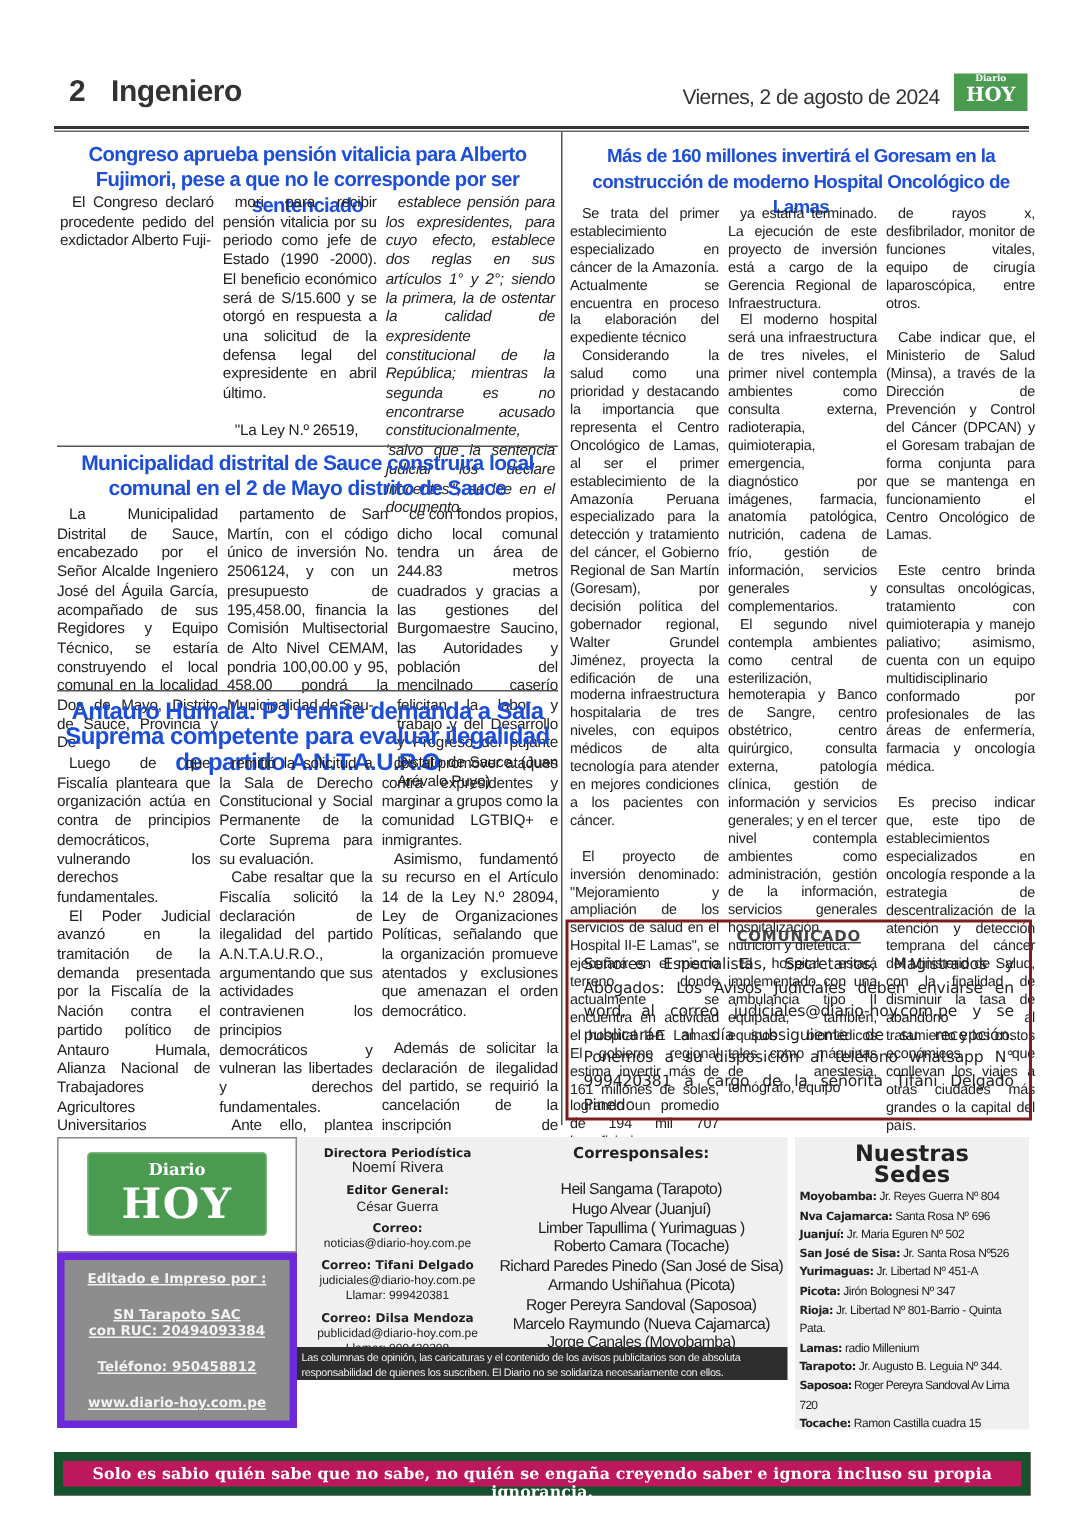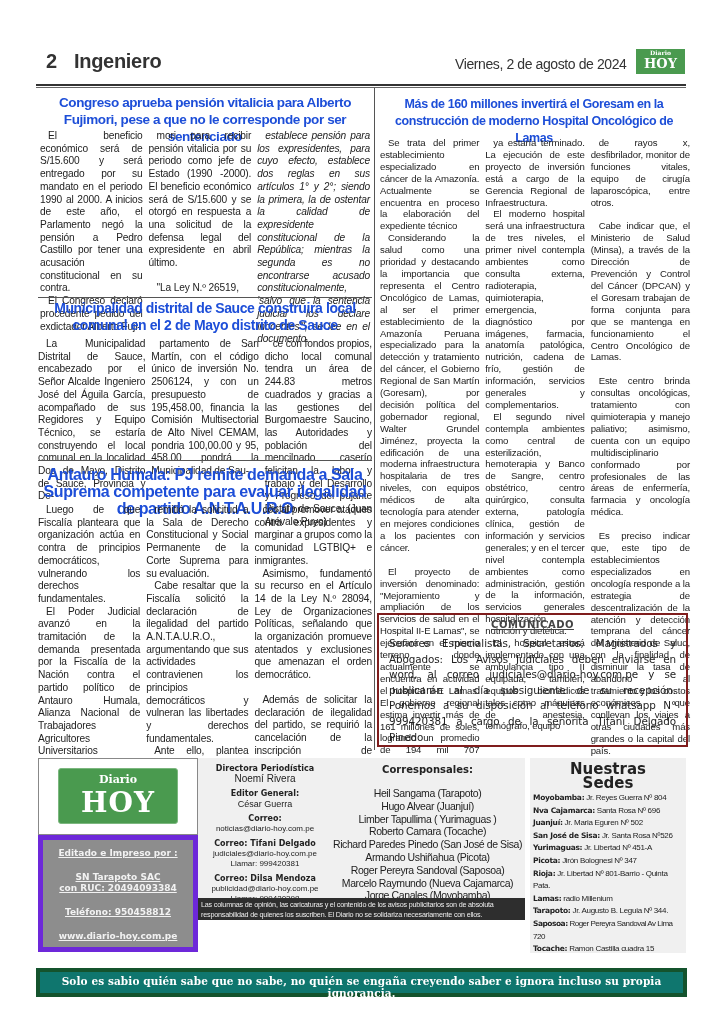--- a/index.html
+++ b/index.html
@@ -47,39 +47,38 @@
     .f-staff .info { font-size: 8px; }
     .f-corr { left: 330px; top: 764px; width: 195px; text-align: center; color: #222; }
     .f-corr .t { font-weight: bold; font-family: "DejaVu Sans", sans-serif; font-size: 10px; margin-bottom: 12px; }
     .f-corr .it { font-size: 10.5px; line-height: 12.8px; letter-spacing: -0.4px; }
     .f-dark { left: 198px; top: 898px; width: 327px; height: 22px; background: #2e2e2e; color: #eee; font-size: 7.2px; line-height: 9.5px; padding: 2px 3px; letter-spacing: -0.2px; }
     .f-sedes { left: 530px; top: 758px; width: 156px; height: 195px; background: #f0f0f0; padding: 4px 3px; color: #222; }
     .f-sedes .t { text-align: center; font-weight: bold; font-size: 15px; line-height: 14px; font-family: "DejaVu Sans", sans-serif; margin-bottom: 2px; }
     .f-sedes .row { font-size: 8px; line-height: 12.6px; letter-spacing: -0.3px; }
     .f-sedes .row b { font-family: "DejaVu Sans", sans-serif; font-size: 7.5px; }
 
-    .quote { left: 36px; top: 968px; width: 651px; height: 29px; background: #0f766e; border: 4px solid #14532d; color: #fff; text-align: center; font-family: "DejaVu Serif", serif; font-weight: bold; font-size: 10.5px; line-height: 12px; padding-top: 3px; letter-spacing: 0.1px; }
+    .quote { left: 36px; top: 968px; width: 651px; height: 29px; background: #be185d; border: 6px solid #14532d; color: #fff; text-align: center; font-family: "DejaVu Serif", serif; font-weight: bold; font-size: 10.5px; line-height: 12px; padding-top: 3px; letter-spacing: 0.1px; }
   </style>
 </head>
 <body>
 
 <div class="abs hdr-num">2</div>
 <div class="abs hdr-sec">Ingeniero</div>
 <div class="abs hdr-date">Viernes, 2 de agosto de 2024</div>
 <div class="abs hdr-logo">
   <span class="sm">Diario</span>
   <span class="lg">HOY</span>
 </div>
 <div class="abs hdr-rule"></div>
 <div class="abs vdiv"></div>
 
 <h2 class="headline h-left" style="top:94px;">Congreso aprueba pensión vitalicia para Alberto Fujimori, pese a que no le corresponde por ser sentenciado</h2>
 <div class="cols" style="left:40px; top:130px; width:330px;">
   <div class="col">
-    <p>El beneficio económico será de S/15.600 y será entregado por su mandato en el periodo 1990 al 2000. A inicios de este año, el Parlamento negó la pensión a Pedro Castillo por tener una acusación constitucional en su contra.</p>
     <p>El Congreso declaró procedente pedido del exdictador Alberto Fuji-</p>
   </div>
   <div class="col">
     <p>mori para recibir pensión vitalicia por su periodo como jefe de Estado (1990 -2000). El beneficio económico será de S/15.600 y se otorgó en respuesta a una solicitud de la defensa legal del expresidente en abril último.</p>
     <p class="gap">"La Ley N.º 26519,</p>
   </div>
   <div class="col" style="flex:1.1;font-style:italic;">
     <p>establece pensión para los expresidentes, para cuyo efecto, establece dos reglas en sus artículos 1° y 2°; siendo la primera, la de ostentar la calidad de expresidente constitucional de la República; mientras la segunda es no encontrarse acusado constitucionalmente, 'salvo que la sentencia judicial los declare inocentes'", se lee en el documento.</p>
   </div>
 </div>

